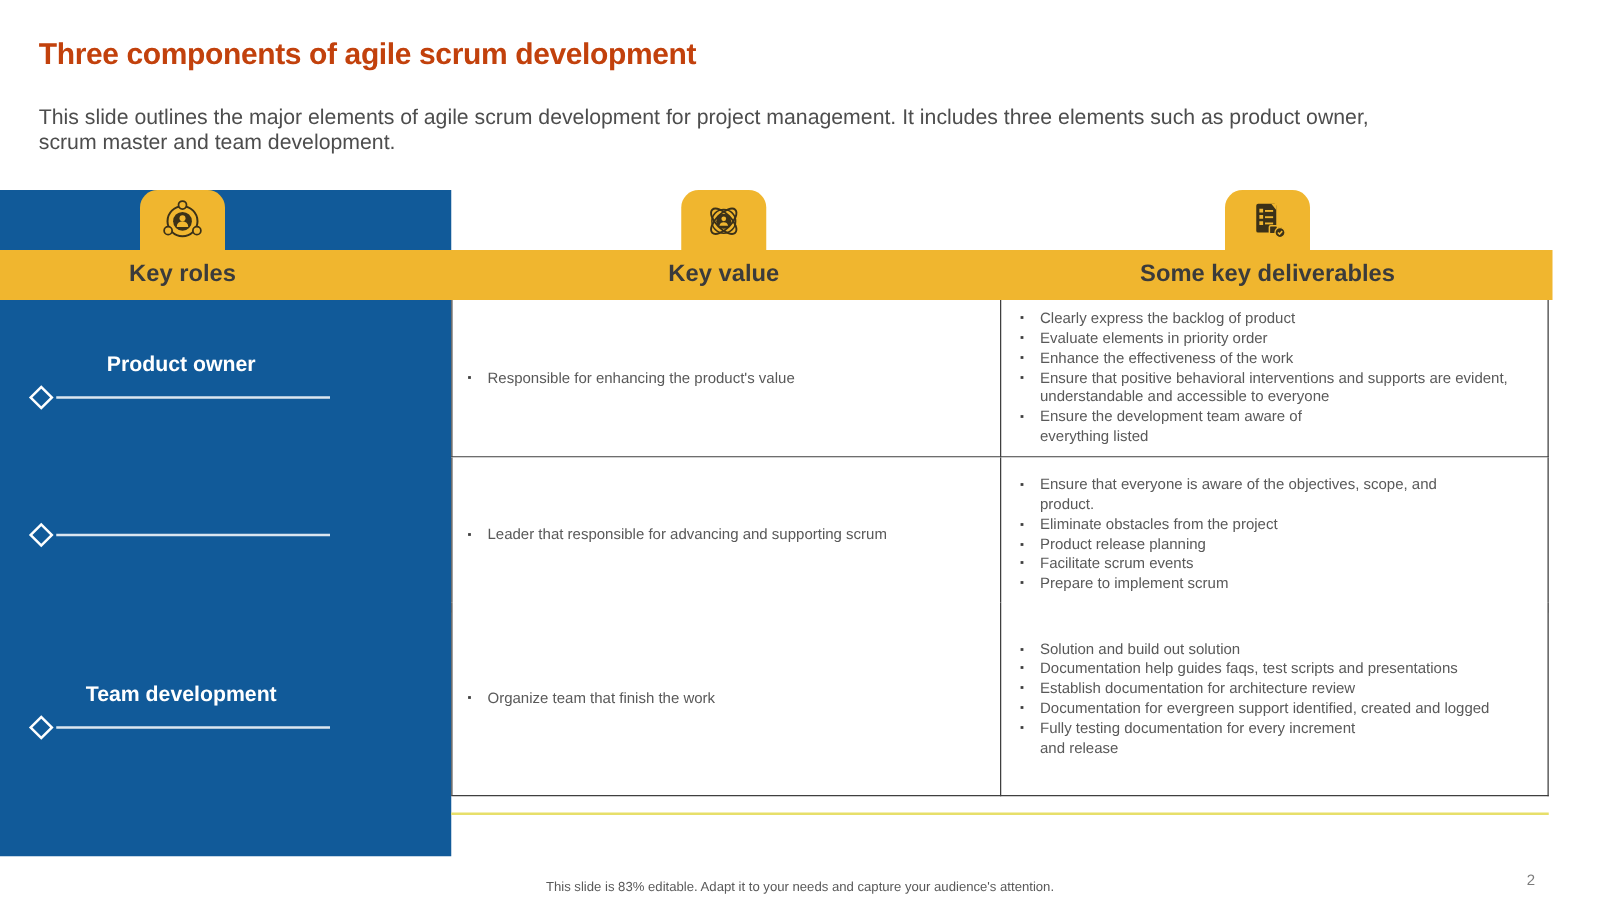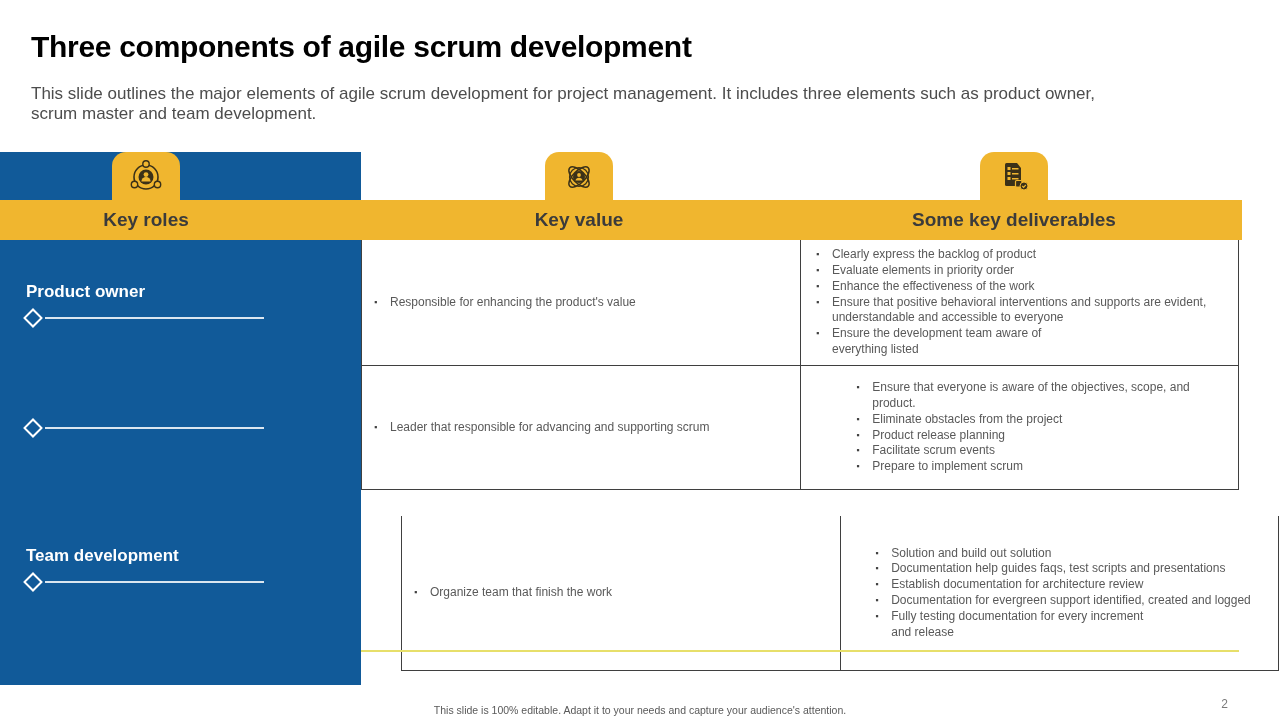--- a/index.html
+++ b/index.html
@@ -3,21 +3,21 @@
 <meta charset="utf-8">
 <style>
   html,body { margin:0; padding:0; background:#ffffff; }
   .slide {
     position:relative; width:1280px; height:720px; overflow:hidden;
     background:#ffffff; font-family:"Liberation Sans", sans-serif;
   }
   
   .title {
     position:absolute; left:31px; top:30px; margin:0;
-    font-size:30px; font-weight:700; color:#000000; letter-spacing:-0.3px;
+    font-size:24px; font-weight:700; color:#c2410c; letter-spacing:-0.3px;
   }
   .subtitle {
     position:absolute; left:31px; top:84px; margin:0; width:1100px;
     font-size:17px; color:#4d4d4d;
   }
   
   .blue-panel { position:absolute; left:0; top:152px; width:361px; height:533px; background:#115A99; }
   .band { position:absolute; left:0; top:200px; width:1242px; height:40px; background:#F0B62F; z-index:2; }
   .tab {
     position:absolute; top:152px; width:68px; height:54px; background:#F0B62F;
@@ -31,35 +31,35 @@
   }
   .bl1 { left:146px; } .bl2 { left:579px; } .bl3 { left:1014px; }
   
   .role-block {
     position:absolute; left:0; width:361px; z-index:1;
     display:flex; flex-direction:column; justify-content:center;
   }
   .rb1 { top:240px; height:126px; } .rb2 { top:366px; height:124px; } .rb3 { top:490px; height:155px; }
   .role-inner { position:relative; margin-left:26px; width:238px; }
   .role-label {
-    font-size:17px; font-weight:700; color:#ffffff; margin-bottom:9px;
+    text-align:center; font-size:17px; font-weight:700; color:#ffffff; margin-bottom:9px;
   }
   .role-underline { position:relative; height:14px; }
   .diamond {
     position:absolute; left:0; top:0; width:10px; height:10px;
     border:2px solid #ffffff; transform:rotate(45deg); background:transparent;
   }
   .uline { position:absolute; left:19px; right:0; top:6px; height:2px; background:rgba(255,255,255,0.85); }
   
   .cell { position:absolute; box-sizing:border-box; background:#ffffff; z-index:1; }
   .col-value { left:361px; width:439px; border-left:1px solid #404040; }
-  .col-deliv { left:800px; width:439px; border-left:1px solid #3f3f3f; border-right:1px solid #3f3f3f;align-items:center; }
+  .col-deliv { left:800px; width:439px; border-left:1px solid #3f3f3f; border-right:1px solid #3f3f3f; }
   .r1 { top:240px; height:126px; border-bottom:1px solid #3f3f3f; }
   .r2 { top:366px; height:124px; border-bottom:1px solid #3f3f3f; }
-  .r3 { top:516px; height:155px; border-bottom:1px solid #3f3f3f;margin-left:40px; }
+  .r3 { top:482px; height:155px; border-bottom:1px solid #3f3f3f; }
   .value-cell { display:flex; align-items:center; padding:6px 10px 6px 11px; }
   .deliv-cell { display:flex; flex-direction:column; justify-content:center; padding:4px 8px 4px 14px; }
   .bullet, .bullet-list li {
     position:relative; padding-left:17px; font-size:12px; line-height:15.8px;
     color:#595959; white-space:pre-line;
   }
   .bullet::before, .bullet-list li::before {
     content:"▪"; position:absolute; left:1px; top:0; font-size:9px; color:#404040;
   }
   .bullet-list { list-style:none; margin:0; padding:0; }
@@ -187,16 +187,16 @@
         <li>Documentation help guides faqs, test scripts and presentations</li>
         <li>Establish documentation for architecture review</li>
         <li>Documentation for evergreen support identified, created and logged</li>
         <li>Fully testing documentation for every increment
 and release</li>
       </ul>
   </div>
 
   <div class="yellow-line"></div>
 
-  <div class="footer-note">This slide is 100% editable.  Adapt it to your needs and capture your audience's attention.</div>
+  <div class="footer-note">This slide is 83% editable.  Adapt it to your needs and capture your audience's attention.</div>
   <div class="page-number">2</div>
 
 </div>
 
 </body></html>

